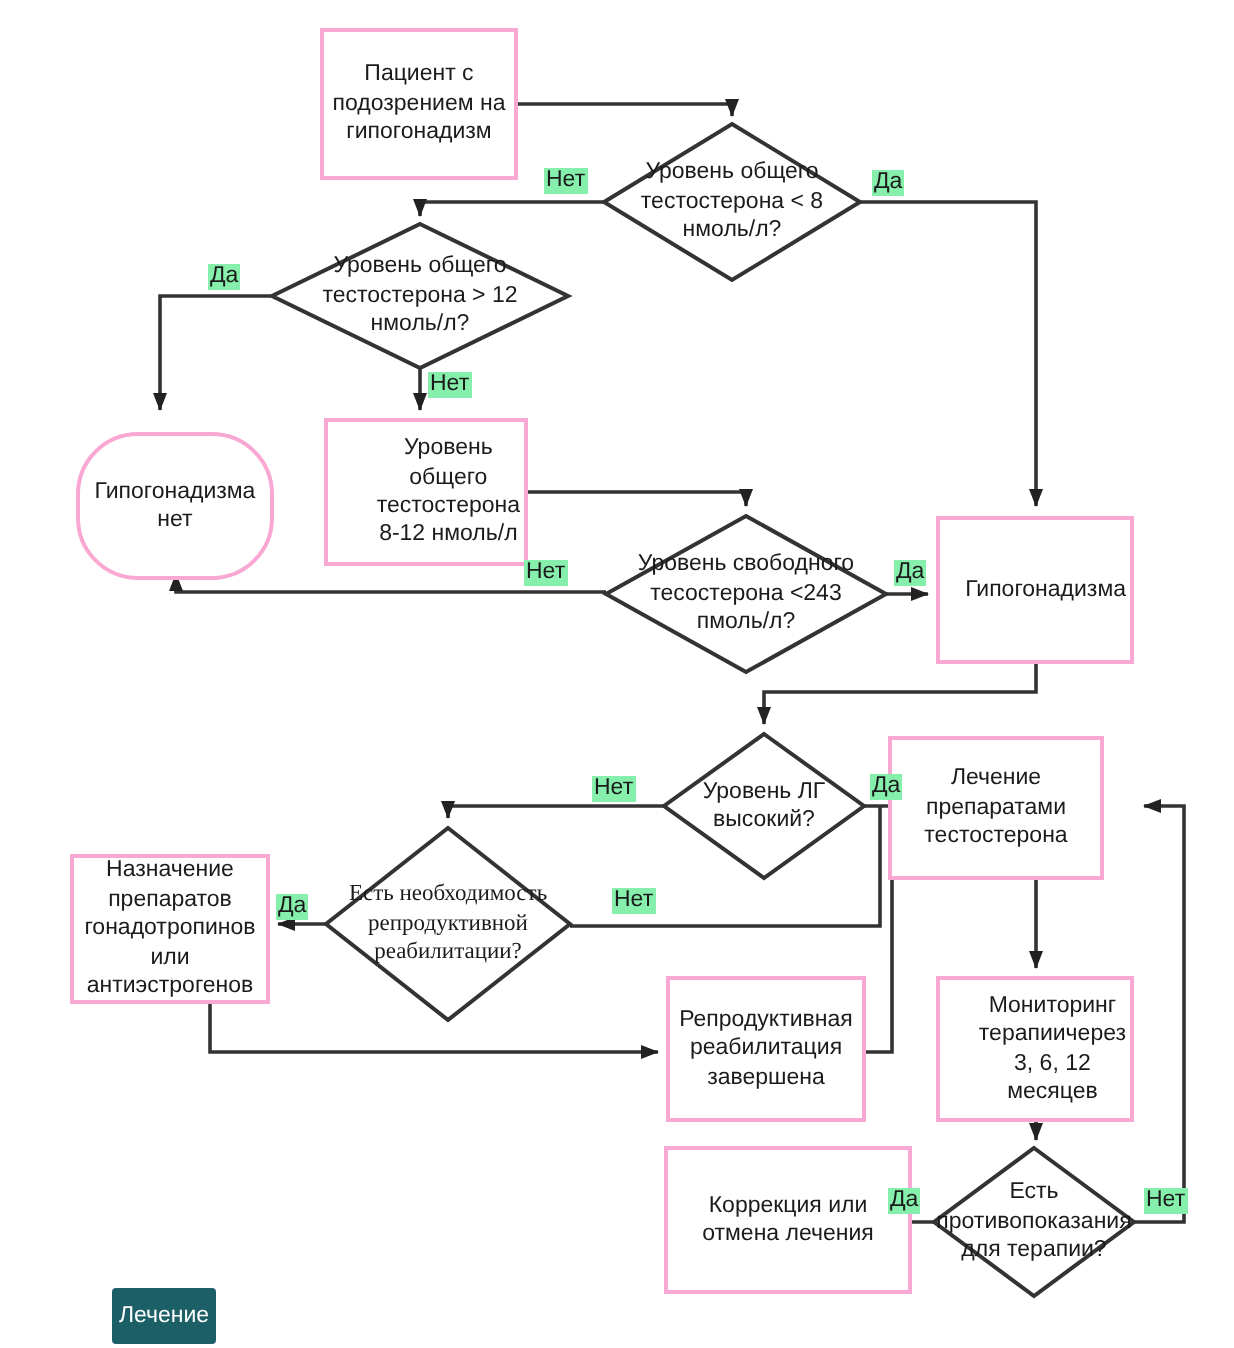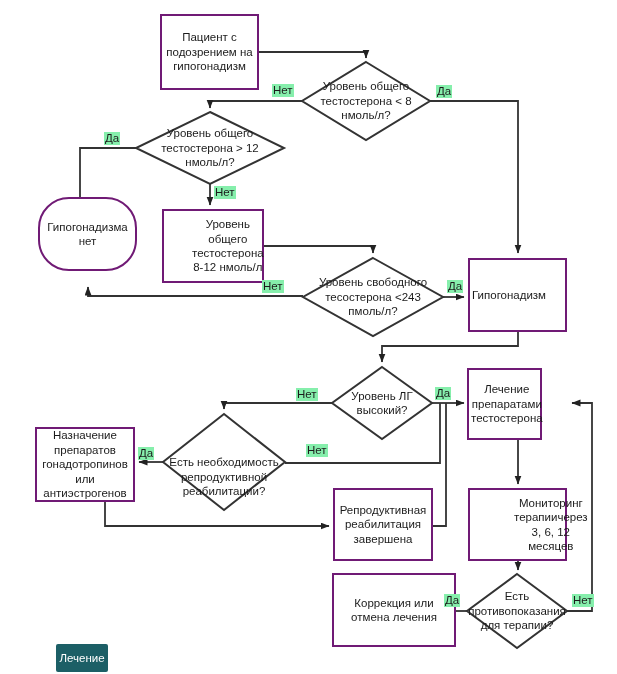--- a/index.html
+++ b/index.html
@@ -2,23 +2,23 @@
 <html><head>
 <meta charset="utf-8">
 <style>
   html,body{margin:0;padding:0;background:#ffffff;}
   .canvas{
     position:relative;width:617px;height:674px;background:#ffffff;overflow:hidden;
     font-family:"Liberation Sans","DejaVu Sans",sans-serif;color:#1b1b1b;
   }
   .layer{position:absolute;left:0;top:0;}
   .node{
-    position:absolute;display:flex;align-items:center;justify-content:flex-start;
+    position:absolute;display:flex;align-items:center;justify-content:flex-end;
     text-align:center;font-size:11.5px;line-height:1.26;color:#1b1b1b;
-    background:#ffffff;border:2px solid #701a75;box-sizing:border-box;padding:2px;
+    background:#ffffff;border:2px solid #f9a8d4;box-sizing:border-box;padding:2px;
   }
   .dlabel{
     position:absolute;display:flex;align-items:center;justify-content:flex-start;
     text-align:center;font-size:11.5px;line-height:1.26;color:#1b1b1b;
     background:transparent;pointer-events:none;
   }
   .elabel{
     position:absolute;font-size:11.5px;color:#1b1b1b;background:#86efac;
     padding:0 1px;line-height:1.1;
   }
@@ -66,30 +66,30 @@
     <polygon points="210,112 284,148 210,184 136,148" fill="#ffffff" stroke="#333" stroke-width="2"></polygon>
     <polygon points="373,258 443,297 373,336 303,297" fill="#ffffff" stroke="#333" stroke-width="2"></polygon>
     <polygon points="382,367 432,403 382,439 332,403" fill="#ffffff" stroke="#333" stroke-width="2"></polygon>
     <polygon points="224,414 285,462 224,510 163,462" fill="#ffffff" stroke="#333" stroke-width="2"></polygon>
     <polygon points="517,574 567,611 517,648 467,611" fill="#ffffff" stroke="#333" stroke-width="2"></polygon>
   </svg>
 
   <div class="node" style="left:160px;top:14px;width:99px;height:76px;">
       <span>Пациент с подозрением на гипогонадизм</span>
     </div>
-  <div class="node" style="left:38px;top:197px;width:99px;height:74px;border-radius:31px;">
+  <div class="node" style="left:38px;top:216px;width:99px;height:74px;border-radius:31px;">
       <span>Гипогонадизма нет</span>
     </div>
   <div class="node" style="left:162px;top:209px;width:102px;height:74px;padding-left:28px;">
       <span>Уровень общего тестостерона 8-12 нмоль/л</span>
     </div>
   <div class="node" style="left:468px;top:258px;width:99px;height:74px;">
-      <span>Гипогонадизм</span>
+      <span>Гипогонадизма</span>
     </div>
-  <div class="node" style="left:467px;top:368px;width:75px;height:72px;">
+  <div class="node" style="left:444px;top:368px;width:108px;height:72px;">
       <span>Лечение препаратами тестостерона</span>
     </div>
   <div class="node" style="left:35px;top:427px;width:100px;height:75px;">
       <span>Назначение препаратов гонадотропинов или антиэстрогенов</span>
     </div>
   <div class="node" style="left:333px;top:488px;width:100px;height:73px;">
       <span>Репродуктивная реабилитация завершена</span>
     </div>
   <div class="node" style="left:468px;top:488px;width:99px;height:73px;padding-left:44px;">
       <span>Мониторинг терапиичерез 3, 6, 12 месяцев</span>
@@ -103,21 +103,21 @@
     </div>
   <div class="dlabel" style="left:147px;top:117px;width:126px;height:62px;">
       <span>Уровень общего тестостерона &gt; 12 нмоль/л?</span>
     </div>
   <div class="dlabel" style="left:307px;top:266px;width:132px;height:62px;">
       <span>Уровень свободного тесостерона &lt;243 пмоль/л?</span>
     </div>
   <div class="dlabel" style="left:336px;top:381px;width:92px;height:44px;">
       <span>Уровень ЛГ высокий?</span>
     </div>
-  <div class="dlabel" style="left:149px;top:449px;width:150px;height:56px;">
+  <div class="dlabel" style="left:149px;top:434px;width:150px;height:56px;font-family:Liberation Serif, serif;">
       <span>Есть необходимость репродуктивной реабилитации?</span>
     </div>
   <div class="dlabel" style="left:457px;top:583px;width:120px;height:56px;">
       <span>Есть противопоказания для терапии?</span>
     </div>
 
   <div class="elabel" style="left:272px;top:84px;">Нет</div>
   <div class="elabel" style="left:436px;top:85px;">Да</div>
   <div class="elabel" style="left:104px;top:132px;">Да</div>
   <div class="elabel" style="left:214px;top:186px;">Нет</div>

